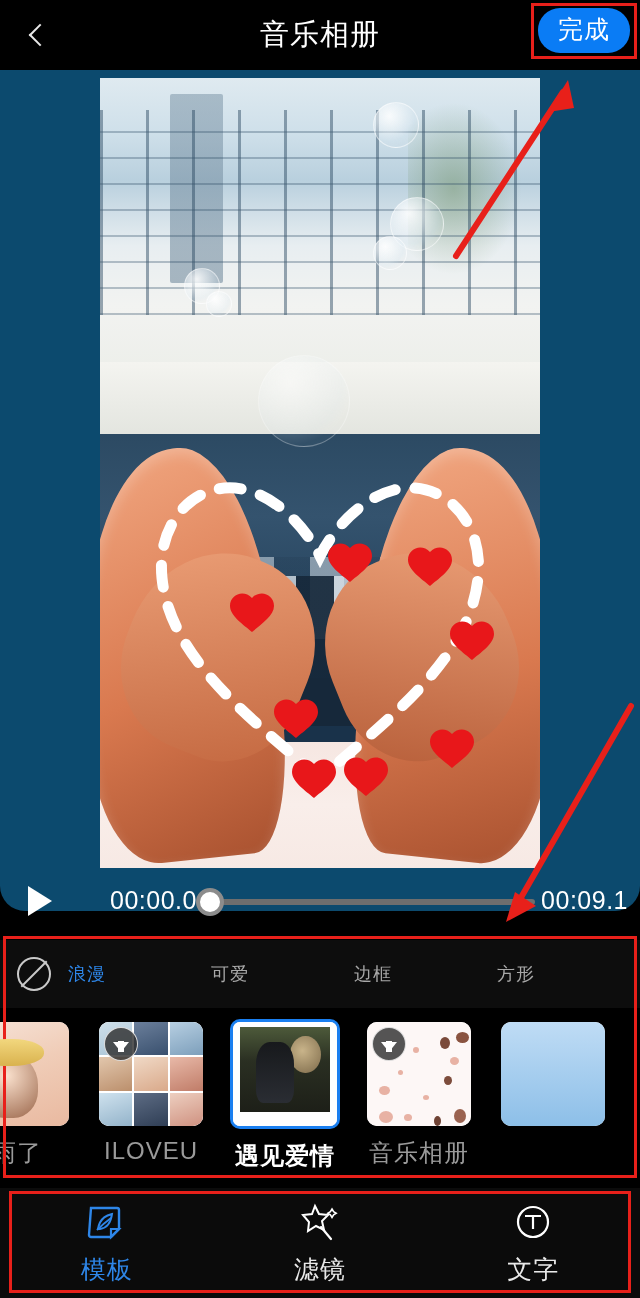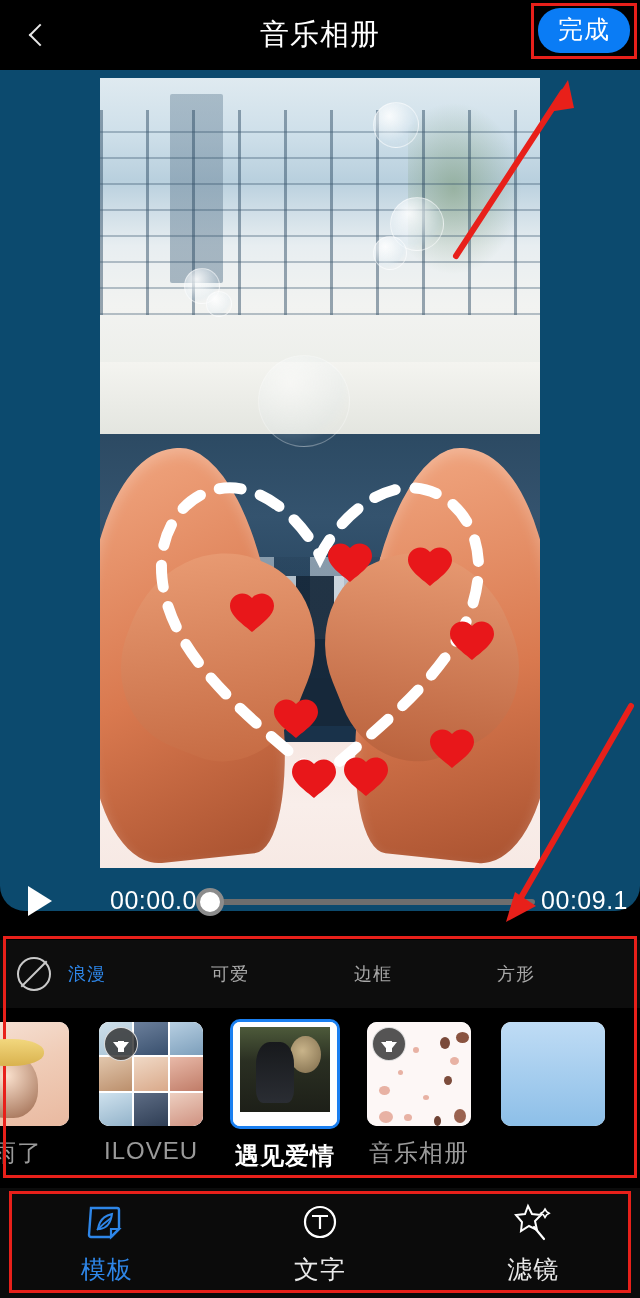--- a/index.html
+++ b/index.html
@@ -316,36 +316,36 @@
           <path d="M11 28 c5-5 10-9 14-12" stroke="#2e86e8" stroke-width="1.8" fill="none"></path>
         </svg>
       </div>
       <div class="nav-label">模板</div>
     </div>
 
 
     <div class="nav-item">
       <div class="nav-ico">
         <svg width="42" height="42" viewBox="0 0 42 42">
-          <circle cx="21" cy="20" r="15" fill="none" stroke="#fff" stroke-width="2.2"></circle>
-          <path d="M13 14 h16 M21 14 v13" stroke="#fff" stroke-width="2.2" fill="none"></path>
-        </svg>
-      </div>
-      <div class="nav-label">文字</div>
-    </div>
-
-    <div class="nav-item">
-      <div class="nav-ico">
-        <svg width="42" height="42" viewBox="0 0 42 42">
           <path d="M16 4 l4 8 9 1 -6 6 2 9 -8-4 -8 5 1-9 -6-7 9-1 z" fill="none" stroke="#fff" stroke-width="2"></path>
           <path d="M22 25 l10 12" stroke="#fff" stroke-width="2.2" stroke-linecap="round"></path>
           <path d="M33 7 l1.6 2.6 2.6 1.6 -2.6 1.6 -1.6 2.6 -1.6-2.6 -2.6-1.6 2.6-1.6 z" fill="none" stroke="#fff" stroke-width="1.6"></path>
         </svg>
       </div>
       <div class="nav-label">滤镜</div>
+    </div>
+
+    <div class="nav-item">
+      <div class="nav-ico">
+        <svg width="42" height="42" viewBox="0 0 42 42">
+          <circle cx="21" cy="20" r="15" fill="none" stroke="#fff" stroke-width="2.2"></circle>
+          <path d="M13 14 h16 M21 14 v13" stroke="#fff" stroke-width="2.2" fill="none"></path>
+        </svg>
+      </div>
+      <div class="nav-label">文字</div>
     </div>
 
   </div>
 
   <div class="anno anno-done"></div>
   <div class="anno anno-tpl"></div>
   <div class="anno anno-nav"></div>
 
   <svg class="arrows" viewBox="0 0 640 1298">
     <g stroke="#e8201a" fill="#e8201a" stroke-width="6" stroke-linecap="round">

